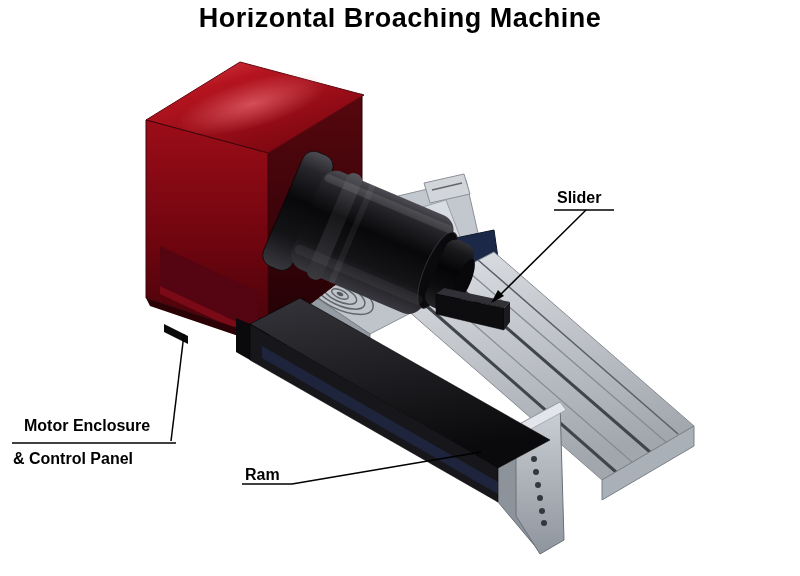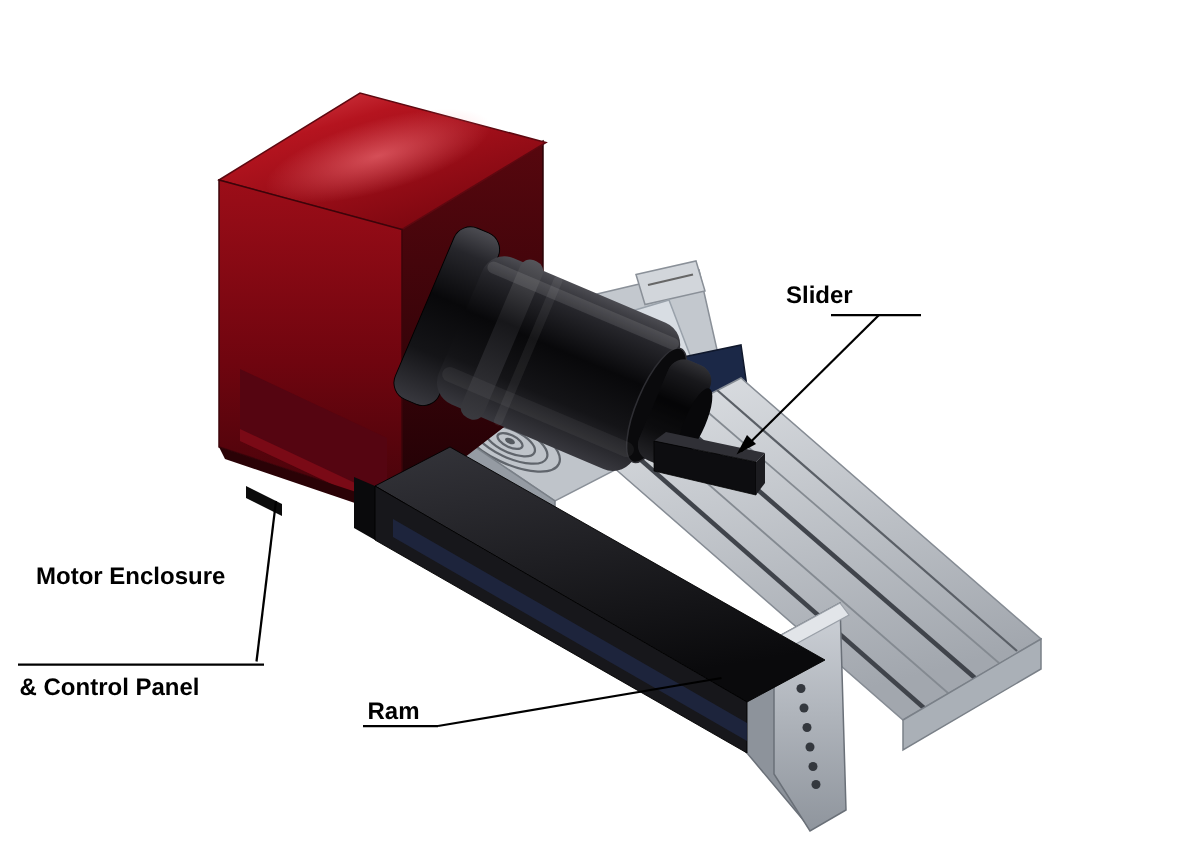--- a/index.html
+++ b/index.html
@@ -11,22 +11,22 @@
   .title-clip{
     position:absolute;top:8px;left:0;width:100%;height:34px;overflow:hidden;
   }
   .title{
     display:block;margin-top:-5px;text-align:center;
     font-weight:bold;font-size:27px;letter-spacing:.5px;color:#000;white-space:nowrap;
   }
   .callout{
     position:absolute;font-weight:bold;font-size:16px;color:#000;white-space:nowrap;
   }
-  .lbl-slider{left:524px;top:189px;text-align:right;}
-  .lbl-motor1{left:24px;top:376px;}
+  .lbl-slider{left:557px;top:189px;text-align:right;}
+  .lbl-motor1{left:24px;top:417px;}
   .lbl-motor2{left:13px;top:422px;margin-top:28px;}
   .lbl-ram{left:245px;top:466px;}
 </style>
 </head>
 <body>
 
 <div class="canvas">
 
   <svg class="machine-svg" width="800" height="576" viewBox="0 0 800 576">
     <defs>
@@ -159,20 +159,23 @@
       <line x1="554" y1="210" x2="614" y2="210"></line>
       <line x1="586" y1="210" x2="494" y2="301"></line>
       <polygon points="491,303 504,296 498,290" fill="#000" stroke="none"></polygon>
       <line x1="12" y1="443" x2="176" y2="443"></line>
       <line x1="171" y1="441" x2="184" y2="334"></line>
       <line x1="242" y1="484" x2="292" y2="484"></line>
       <line x1="292" y1="484" x2="481" y2="452"></line>
     </g>
   </svg>
 
+  <div class="title-clip">
+    <span class="title">Horizontal Broaching Machine</span>
+  </div>
 
   <div class="callout lbl-slider">Slider</div>
 
   <div class="callout lbl-motor1">Motor Enclosure</div>
   <div class="callout lbl-motor2">&amp; Control Panel</div>
 
   <div class="callout lbl-ram">Ram</div>
 
 </div>
 

